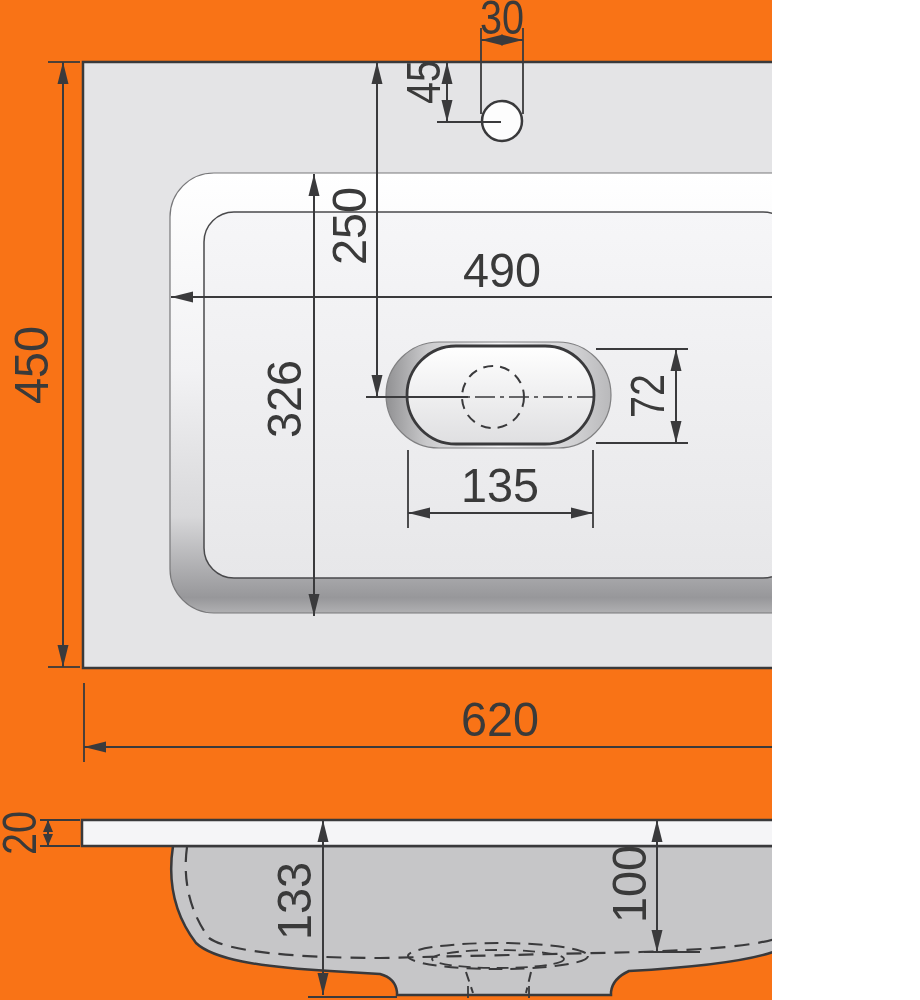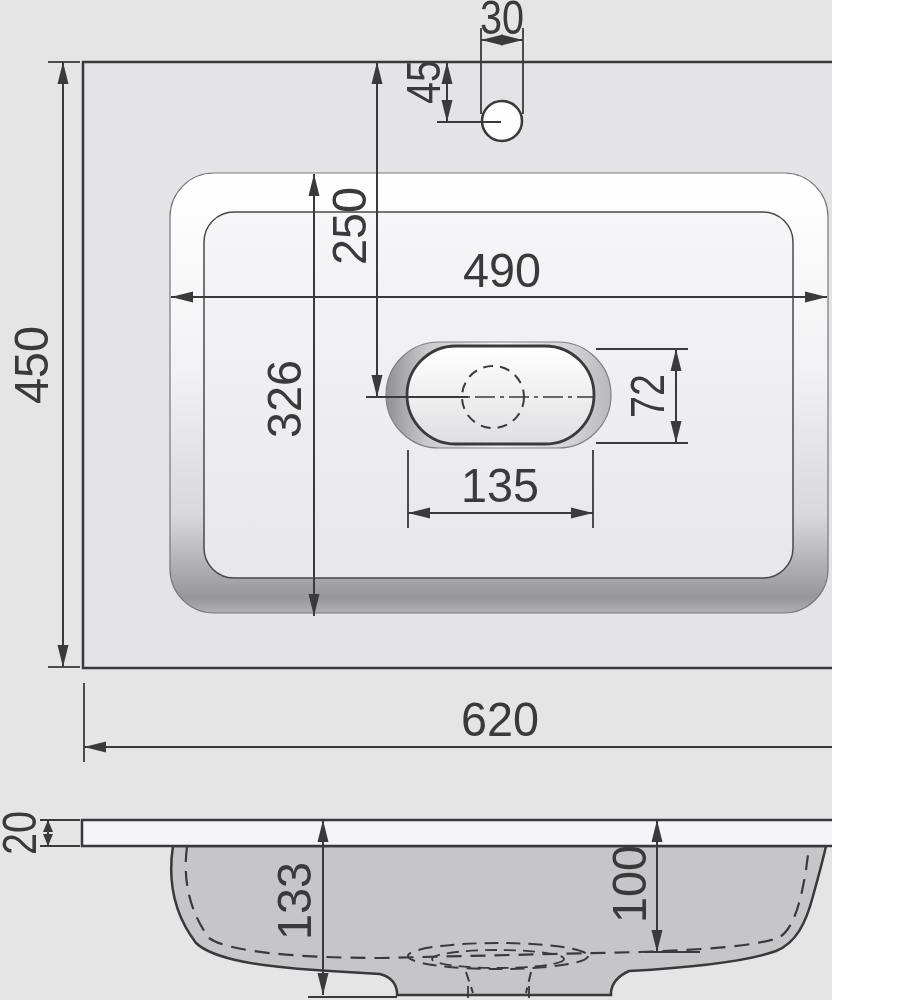--- a/index.html
+++ b/index.html
@@ -1,16 +1,16 @@
 <!DOCTYPE html>
 <html><head>
 <meta charset="utf-8">
 <style>
   html,body{margin:0;padding:0;background:#ffffff;}
-  .canvas{position:relative;width:832px;height:1000px;background:#e5e5e5;overflow:hidden;}
+  .canvas{position:relative;width:772px;height:1000px;background:#f97316;overflow:hidden;}
   svg{position:absolute;left:0;top:0;}
   text{font-family:"Liberation Sans", sans-serif;font-size:48px;fill:#3a3a3a;}
 </style>
 </head>
 <body>
 
 <div class="canvas">
 <svg width="920" height="1000" viewBox="0 0 920 1000">
   <defs>
     <linearGradient id="gradBevel" x1="0" y1="0" x2="0" y2="1">

